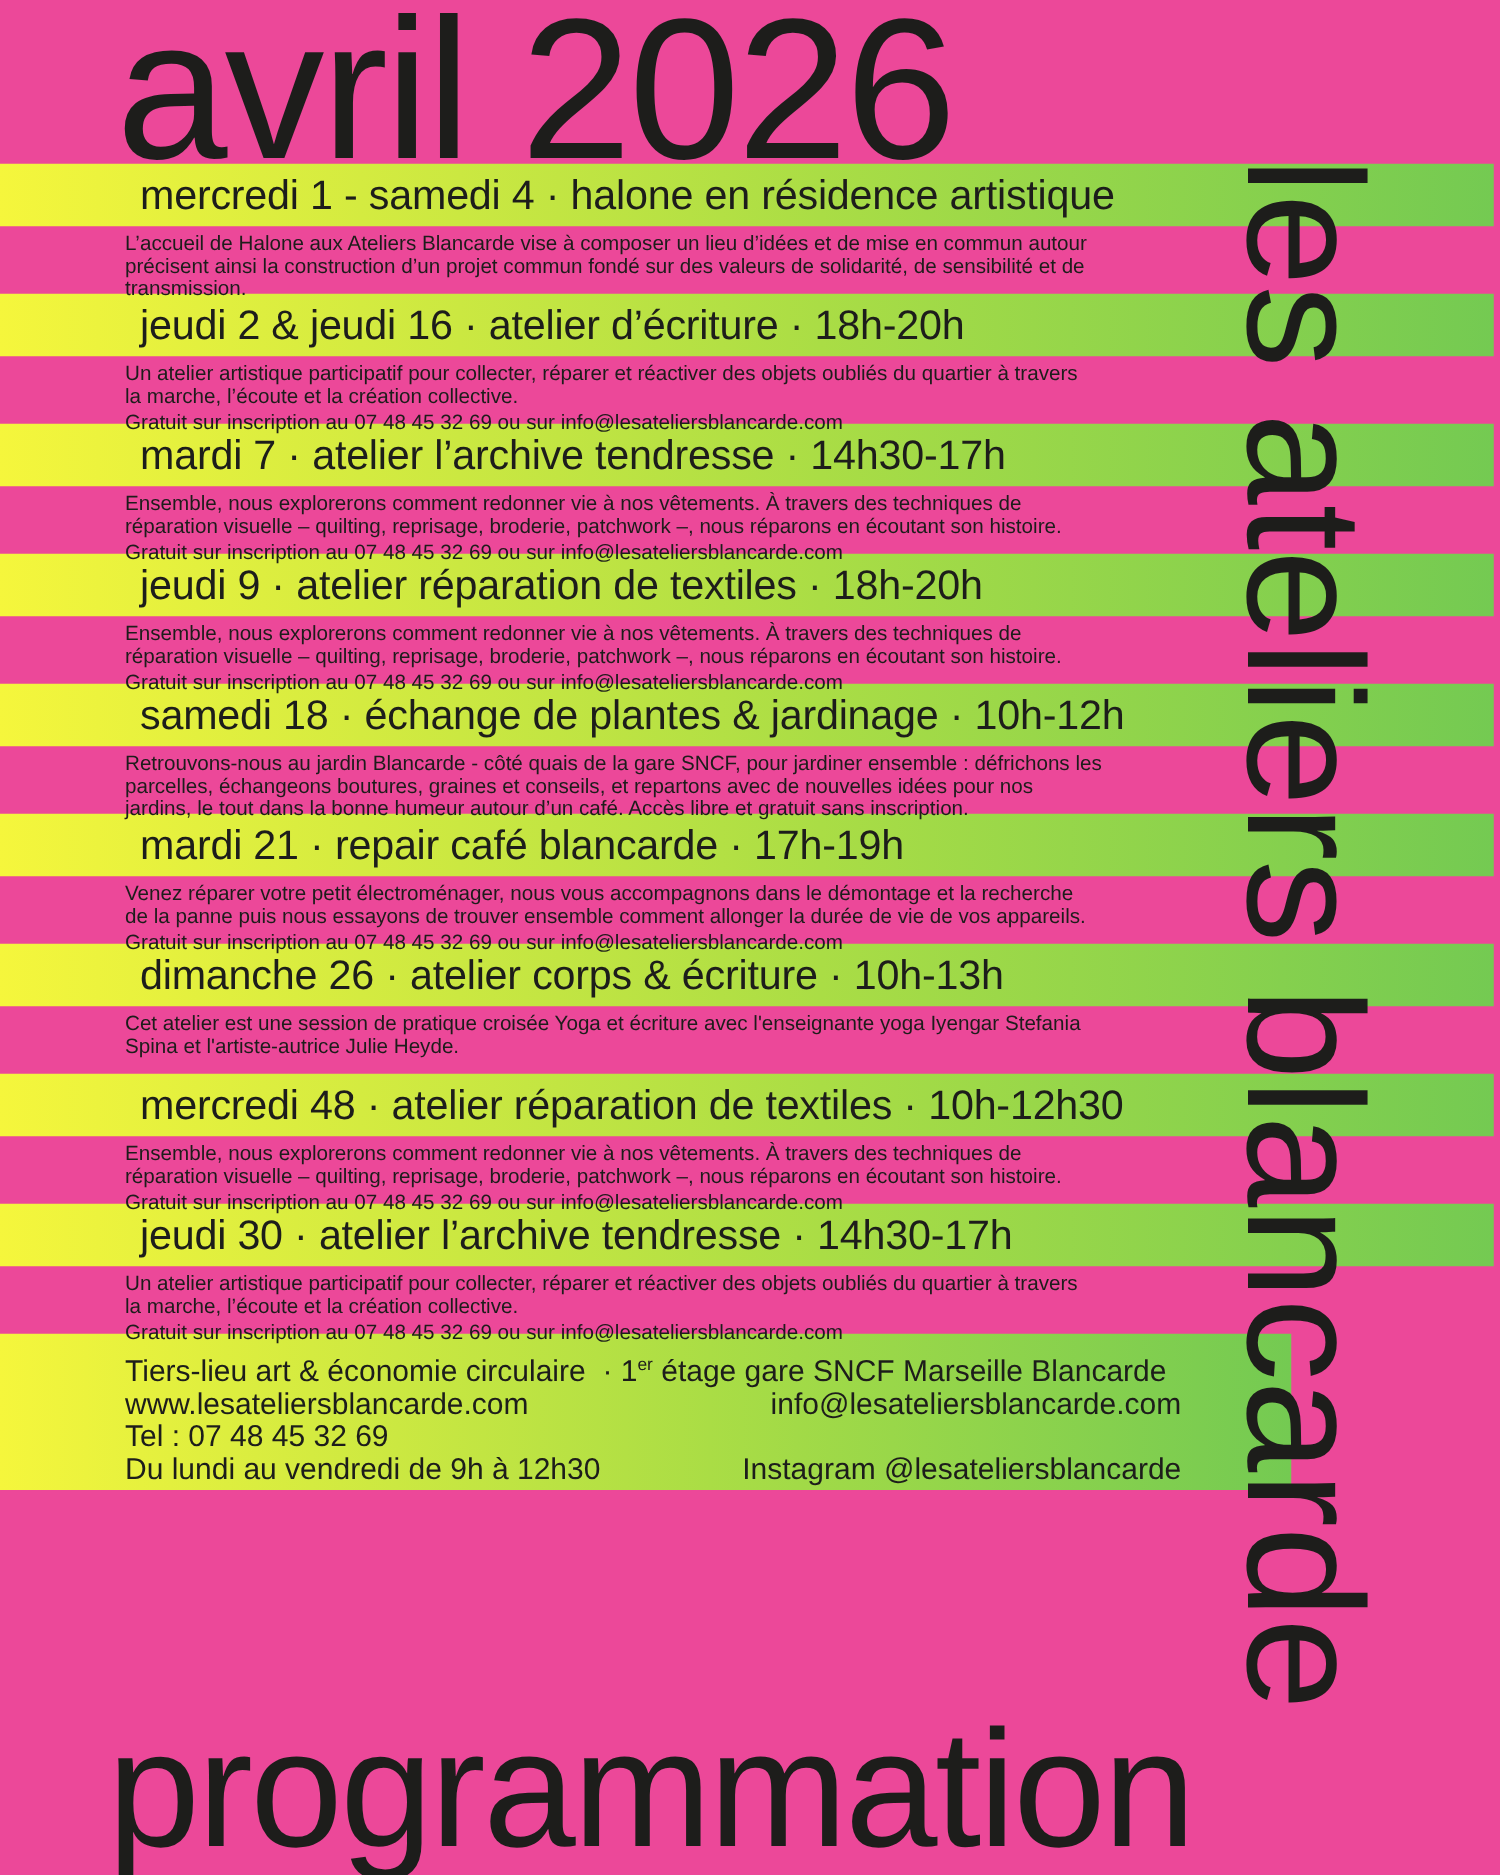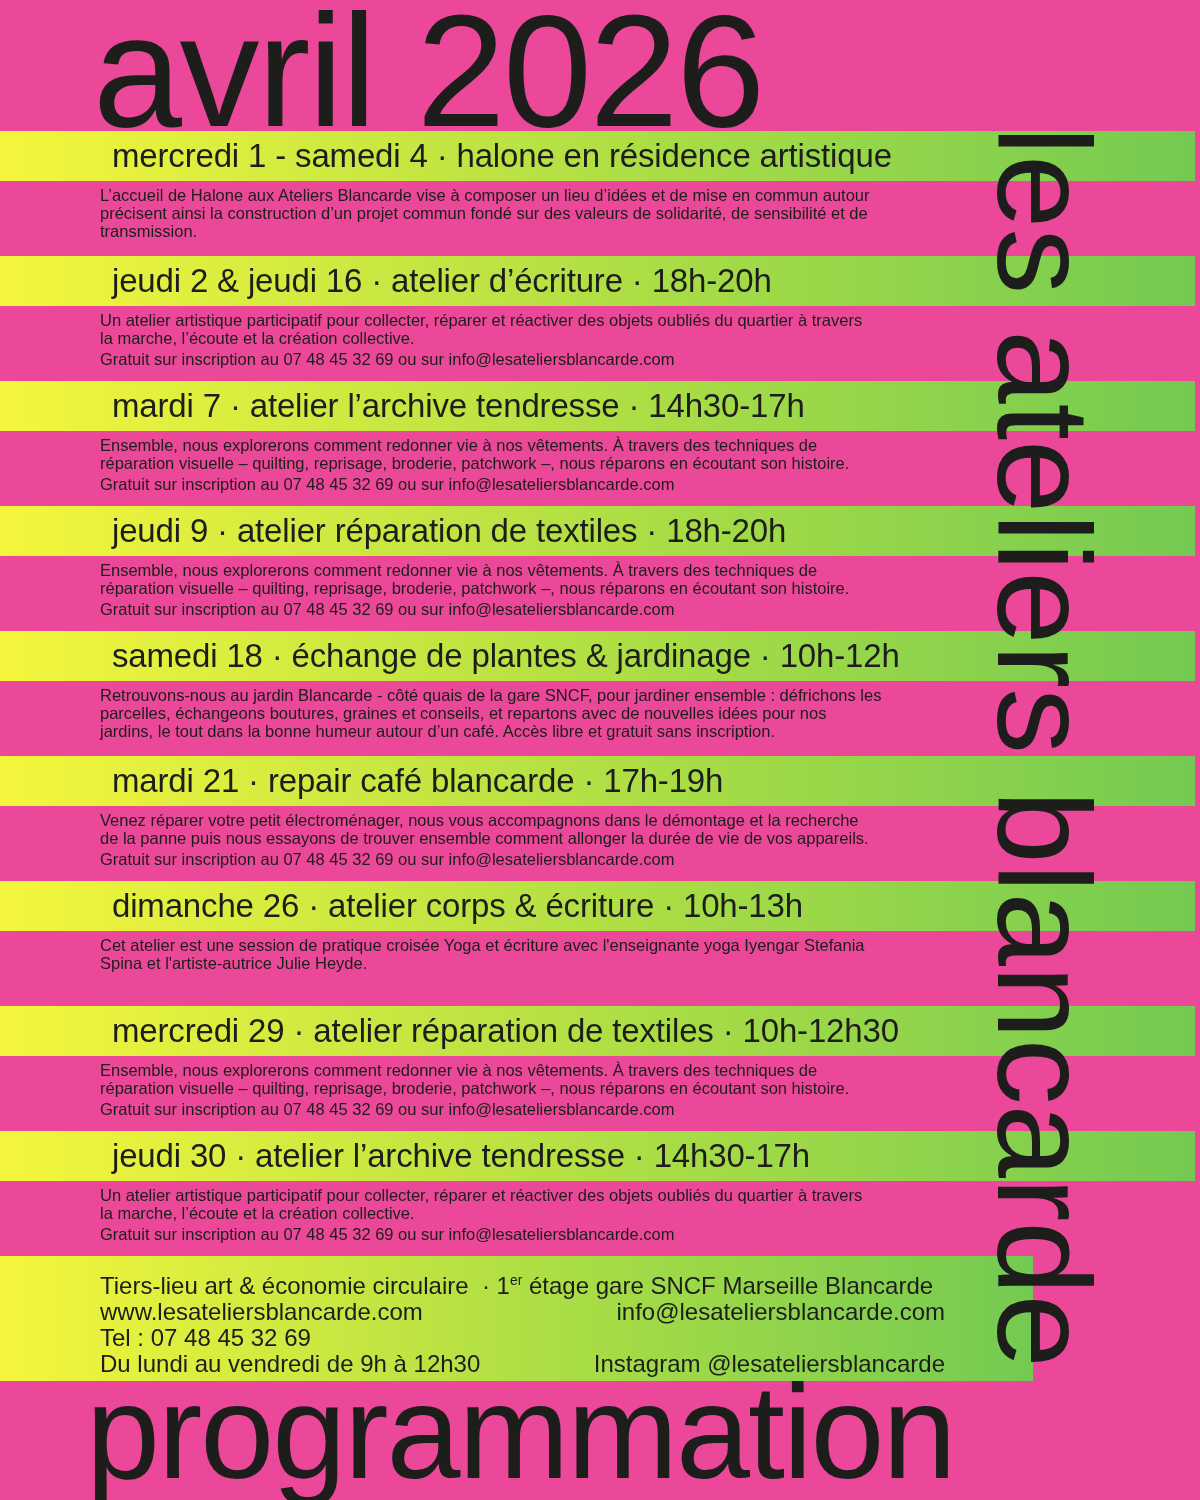--- a/index.html
+++ b/index.html
@@ -16,21 +16,21 @@
     white-space:nowrap;
   }
   .event { width:1200px; }
   .band {
     height:50px; width:1195px; box-sizing:border-box;
     background:linear-gradient(90deg, #f5f63c 0%, #aadd45 55%, #74ca52 100%);
     display:flex; align-items:center; padding-left:112px;text-align:center;
   }
   .band-title { font-size:33px; letter-spacing:-0.005em; white-space:nowrap; }
   .body {
-    height:75px; box-sizing:border-box; padding:5px 0 0 100px;
+    height:54px; box-sizing:border-box; padding:5px 0 0 100px;
     font-size:16.5px; line-height:18px;
   }
   .line { white-space:nowrap; }
   .gratuit { margin-top:3px; }
   .link { text-decoration:underline; cursor:pointer; }
   .footer-band {
     height:125px; width:1033px; box-sizing:border-box;
     background:linear-gradient(90deg, #f5f63c 0%, #aadd45 55%, #74ca52 100%);
     padding:11px 0 0 100px; font-size:24px; line-height:26px;
   }
@@ -129,21 +129,21 @@
       <span class="band-title">dimanche 26 · atelier corps &amp; écriture · 10h-13h</span>
     </div>
     <div class="body">
       <div class="line">Cet atelier est une session de pratique croisée Yoga et écriture avec l'enseignante yoga Iyengar Stefania</div>
       <div class="line">Spina et l'artiste-autrice Julie Heyde.</div>
     </div>
   </section>
 
   <section class="event">
     <div class="band">
-      <span class="band-title">mercredi 29 · atelier réparation de textiles · 10h-12h30</span>
+      <span class="band-title">mercredi 48 · atelier réparation de textiles · 10h-12h30</span>
     </div>
     <div class="body">
       <div class="line">Ensemble, nous explorerons comment redonner vie à nos vêtements. À travers des techniques de</div>
       <div class="line">réparation visuelle – quilting, reprisage, broderie, patchwork –, nous réparons en écoutant son histoire.</div>
       <div class="line gratuit">Gratuit sur inscription au 07 48 45 32 69 ou sur info@lesateliersblancarde.com</div>
     </div>
   </section>
 
   <section class="event">
     <div class="band">

